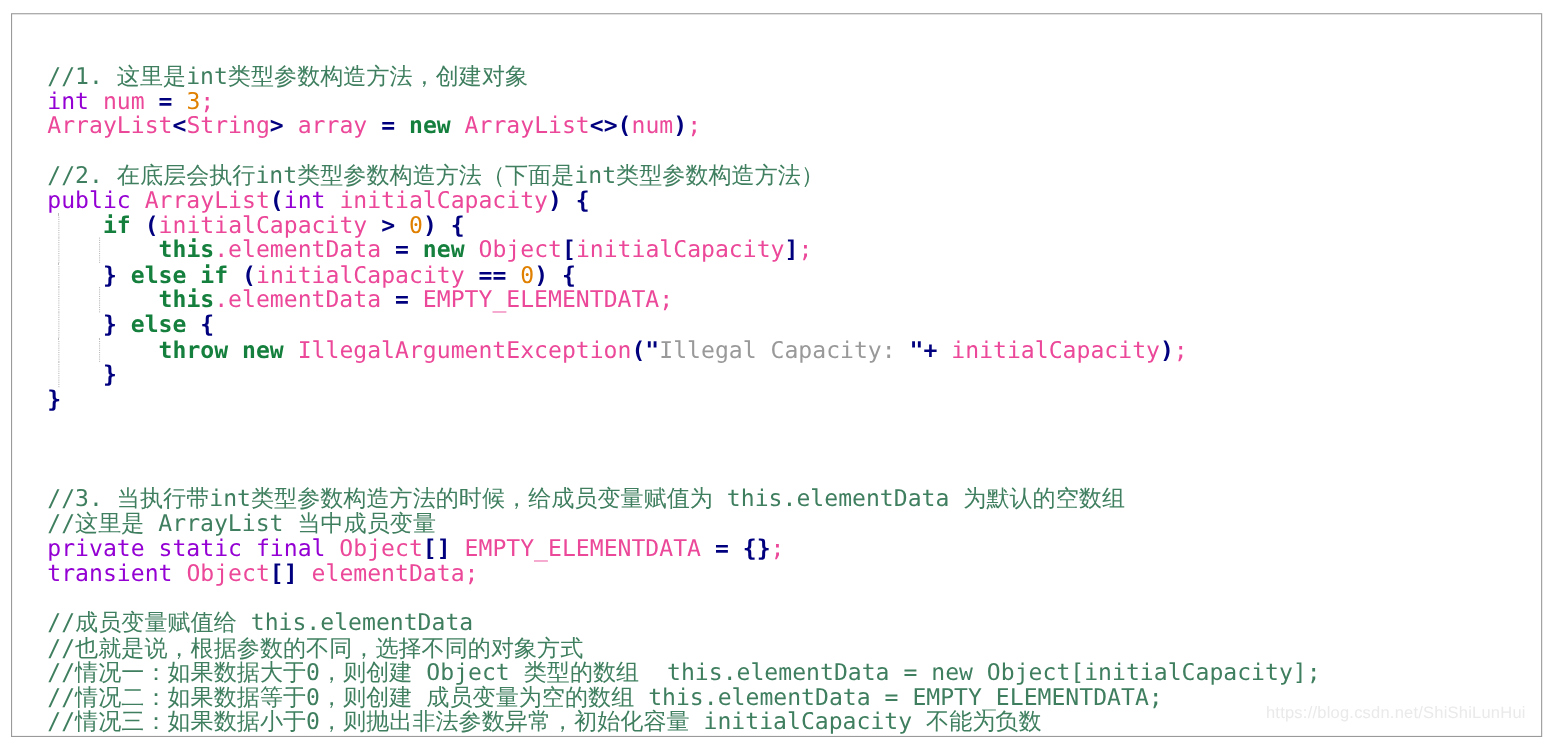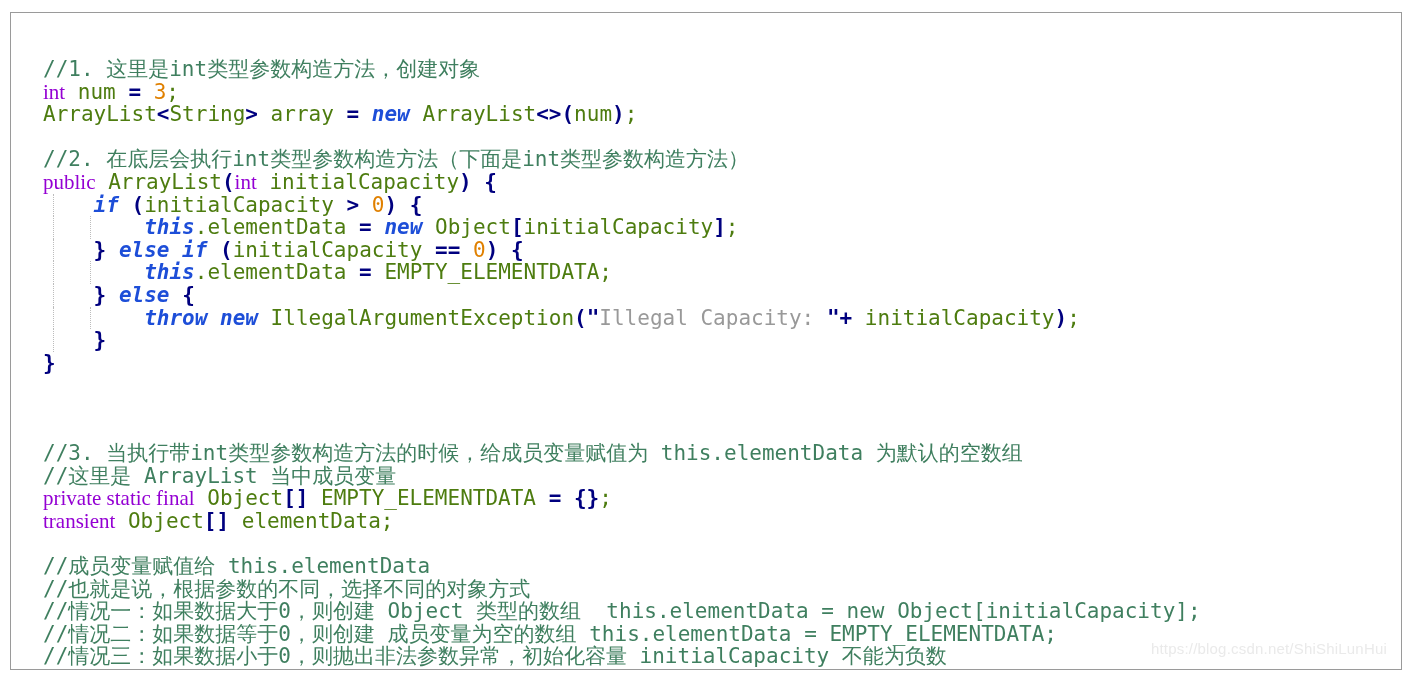--- a/index.html
+++ b/index.html
@@ -38,26 +38,26 @@
   }
 
   .ln {
     height: 22.6px;
     white-space: pre;
     position: relative;
   }
 
   
   .cmt  { color: #3f7f5f; }
-  .kw   { color: #9400d3; font-family: Liberation Serif, serif; }
-  .kwb  { color: #1d4ed8; font-weight: bold; font-style: italic; }
+  .kw   { color: #9400d3; }
+  .kwb  { color: #15803d; font-weight: bold; }
   .num  { color: #e08000; }
   .op   { color: #00007f; font-weight: bold; }
   .str  { color: #999999; }
-  .pl   { color: #4d7c0f; }
+  .pl   { color: #ec4899; }
 
   
   .guide {
     position: absolute;
     top: 0;
     width: 0px;
     border-left: 1px dotted #bcbcbc;
     height: 22.6px;
   }
   .g1 { left: 10px; }

